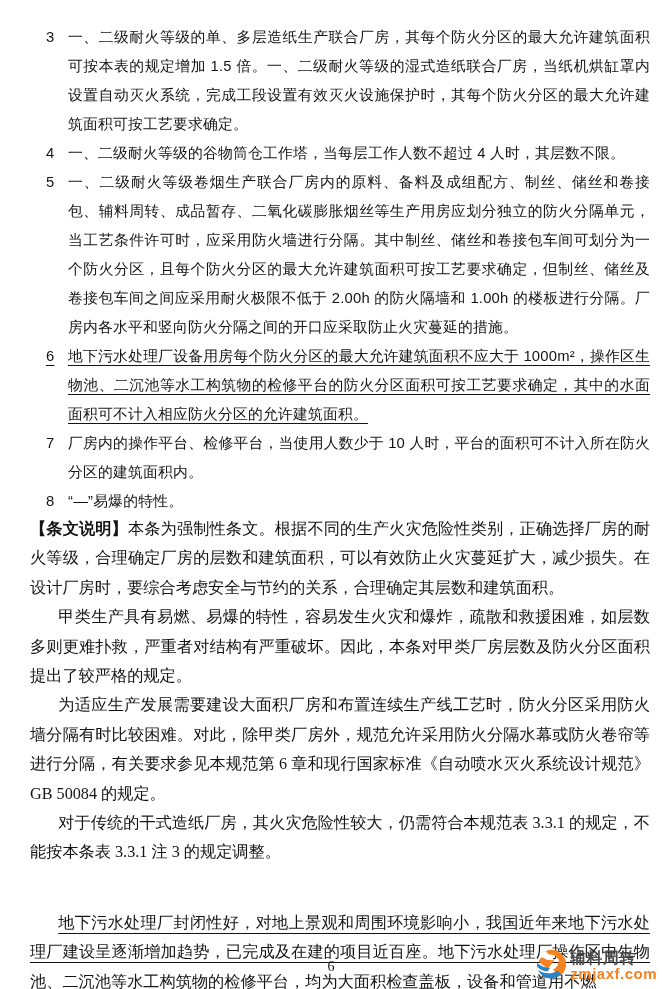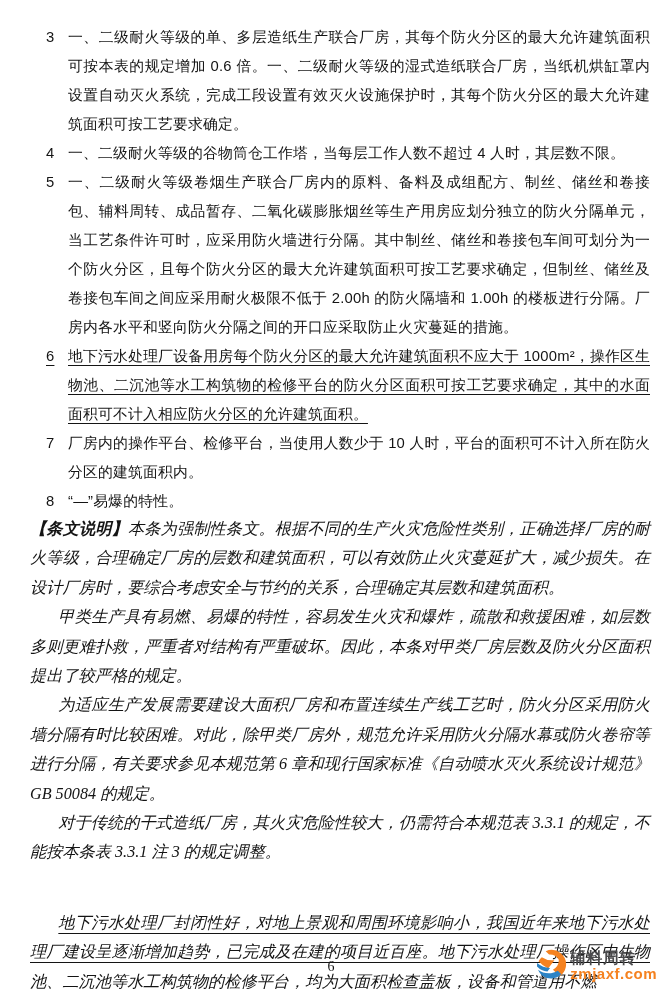--- a/index.html
+++ b/index.html
@@ -32,21 +32,21 @@
     text-decoration-thickness:1px;
   }
   
   .commentary{
     margin-top:-2px;
     font-family:"Liberation Serif","DejaVu Serif",serif;
     font-size:16.2px;
     line-height:29.4px;
     text-align:justify;
   }
-  .c-para{margin:0;font-style:italic;}
+  .c-para{margin:0;}
   .c-para.indent{text-indent:1.75em;}
   .c-label{
     font-family:"Liberation Sans","DejaVu Sans",sans-serif;
     font-weight:bold;
   }
   .c-para.underlined{
     text-decoration:underline;
     text-underline-offset:4.5px;
     text-decoration-thickness:1px;
     margin-top:41px;
@@ -75,21 +75,21 @@
 </style>
 </head>
 <body>
 
 <div class="page">
   <div class="content">
 
     <div class="notes">
       <div class="note-item">
         <span class="note-num">3</span>
-        <span class="note-text">一、二级耐火等级的单、多层造纸生产联合厂房，其每个防火分区的最大允许建筑面积可按本表的规定增加 0.6 倍。一、二级耐火等级的湿式造纸联合厂房，当纸机烘缸罩内设置自动灭火系统，完成工段设置有效灭火设施保护时，其每个防火分区的最大允许建筑面积可按工艺要求确定。</span>
+        <span class="note-text">一、二级耐火等级的单、多层造纸生产联合厂房，其每个防火分区的最大允许建筑面积可按本表的规定增加 1.5 倍。一、二级耐火等级的湿式造纸联合厂房，当纸机烘缸罩内设置自动灭火系统，完成工段设置有效灭火设施保护时，其每个防火分区的最大允许建筑面积可按工艺要求确定。</span>
       </div>
       <div class="note-item">
         <span class="note-num">4</span>
         <span class="note-text">一、二级耐火等级的谷物筒仓工作塔，当每层工作人数不超过 4 人时，其层数不限。</span>
       </div>
       <div class="note-item">
         <span class="note-num">5</span>
         <span class="note-text">一、二级耐火等级卷烟生产联合厂房内的原料、备料及成组配方、制丝、储丝和卷接包、辅料周转、成品暂存、二氧化碳膨胀烟丝等生产用房应划分独立的防火分隔单元，当工艺条件许可时，应采用防火墙进行分隔。其中制丝、储丝和卷接包车间可划分为一个防火分区，且每个防火分区的最大允许建筑面积可按工艺要求确定，但制丝、储丝及卷接包车间之间应采用耐火极限不低于 2.00h 的防火隔墙和 1.00h 的楼板进行分隔。厂房内各水平和竖向防火分隔之间的开口应采取防止火灾蔓延的措施。</span>
       </div>
       <div class="note-item underlined">

